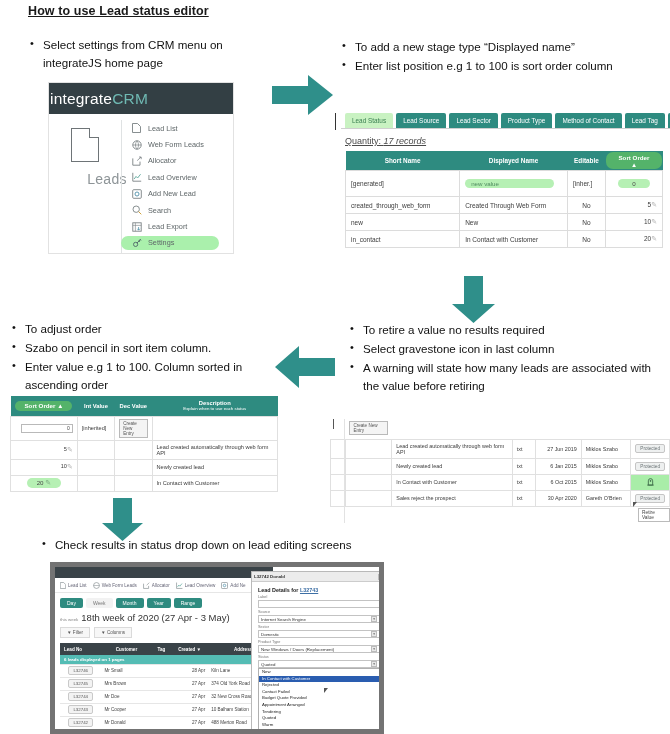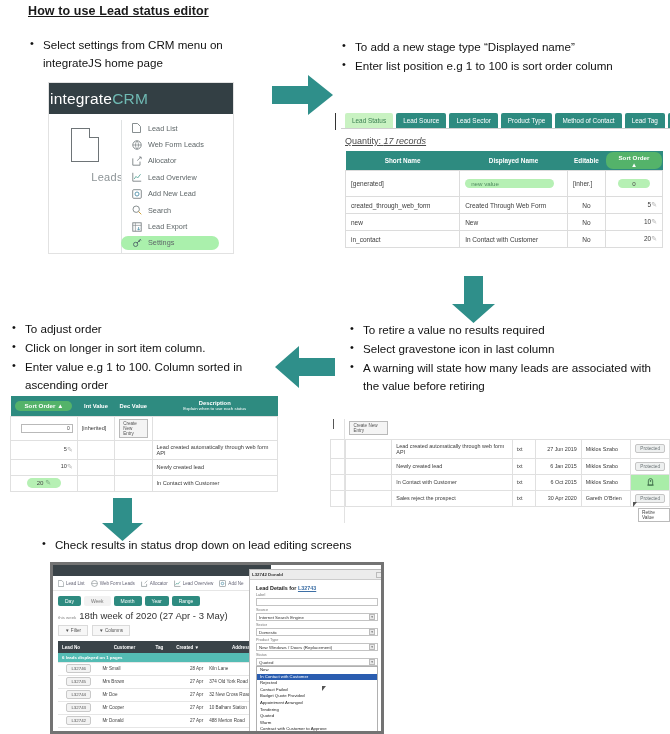--- a/index.html
+++ b/index.html
@@ -41,21 +41,21 @@
   #crm-bar .w2 { color:#6fb9b3; font-size:15.5px; letter-spacing:.2px; }
   #crm-body { display:flex; height:141px; padding-top:6px; }
   #crm-left { width:72px; display:flex; flex-direction:column;
               align-items:center; padding-top:8px; }
   #crm-left .docicon { width:28px; height:34px; border:1.4px solid #6e7477;
               position:relative; background:#fff; }
   #crm-left .docicon:after{ content:""; position:absolute; right:-1px; top:-1px;
               width:9px; height:9px; background:#fff;
               border-left:1.4px solid #6e7477; border-bottom:1.4px solid #6e7477;
               transform:none; }
-  #crm-left .lbl { margin-top:9px; font-size:11px; color:#8d9497; letter-spacing:.3px;margin-left:44px;}
+  #crm-left .lbl { margin-top:9px; font-size:14px; color:#8d9497; letter-spacing:.3px;margin-left:44px;}
   #crm-menu { border-left:1px solid #dfe2e3; padding-left:8px; flex:1; }
   .crm-item { display:flex; align-items:center; height:16.4px; font-size:7.3px;
               color:#5e6668; position:relative; }
   .crm-item .ico { width:13px; height:11px; margin-right:5px; flex:0 0 13px;
               display:flex; align-items:center; justify-content:center; }
   .crm-item.active .pill { position:absolute; left:-9px; top:1px; width:98px;
               height:14px; background:#aaf0ac; border-radius:8px; z-index:0; }
   .crm-item.active .ico, .crm-item.active .t { position:relative; z-index:1; }
 
   
@@ -97,21 +97,21 @@
   #rt-table { width:100%; border-collapse:collapse; font-size:5.4px; }
   #rt-table td { border:1px solid #e0e0e0; height:16px; color:#3b3b3b; padding:0 4px; }
   .prot-btn { border:1px solid #c5c5c5; background:#eef0f0; color:#6b7375;
               font-size:4.6px; padding:1px 4px; display:inline-block; border-radius:2px; }
   .grav-cell { background:#a9eda8; text-align:center; }
   .tooltip { position:absolute; background:#fff; border:1px solid #bbb;
              font-size:4.8px; color:#444; padding:1px 3px; }
 
   
   #bt-shot { left:50px; top:562px; width:334px; height:172px; background:#fff;
-             border:3px solid #737373; }
+             border:5px solid #737373; }
   #bt-dark { height:11px; background:#3a4348; width:218px; }
   #bt-nav { display:flex; align-items:center; gap:6px; height:15px;
             padding-left:5px; border-bottom:1px solid #e6e6e6; width:218px;
             font-size:4.6px; color:#667; }
   #bt-nav .ni { display:flex; align-items:center; gap:2px; }
   #bt-chips { display:flex; gap:3px; padding:5px 0 4px 5px; }
   .chip { font-size:5px; color:#fff; background:#2e8b80; padding:2px 7px;
           border-radius:2px; }
   .chip.off { background:#f2f2f2; color:#777; }
   #bt-week { padding-left:5px; display:flex; align-items:baseline; gap:3px; }
@@ -341,21 +341,21 @@
 </div>
 
 <div class="abs" style="left:274px; top:345px;">
   <svg class="arrow" width="62" height="44" viewBox="0 0 62 44">
     <polygon points="61,13 25,13 25,1 1,22 25,43 25,31 61,31" fill="#2f8f8a"></polygon>
   </svg>
 </div>
 
 <div class="abs bullets" style="left:10px; top:320px; width:258px;">
   <div class="li">To adjust order</div>
-  <div class="li">Click on longer in sort item column.</div>
+  <div class="li">Szabo on pencil in sort item column.</div>
   <div class="li">Enter value e.g 1 to 100. Column sorted in ascending order</div>
 </div>
 
 <div class="abs shot" id="so-shot">
   <table id="so-table">
     <tbody>
         <tr>
       <th style="width:25%">
         <span class="sortpill">Sort Order ▲</span>
       </th>

